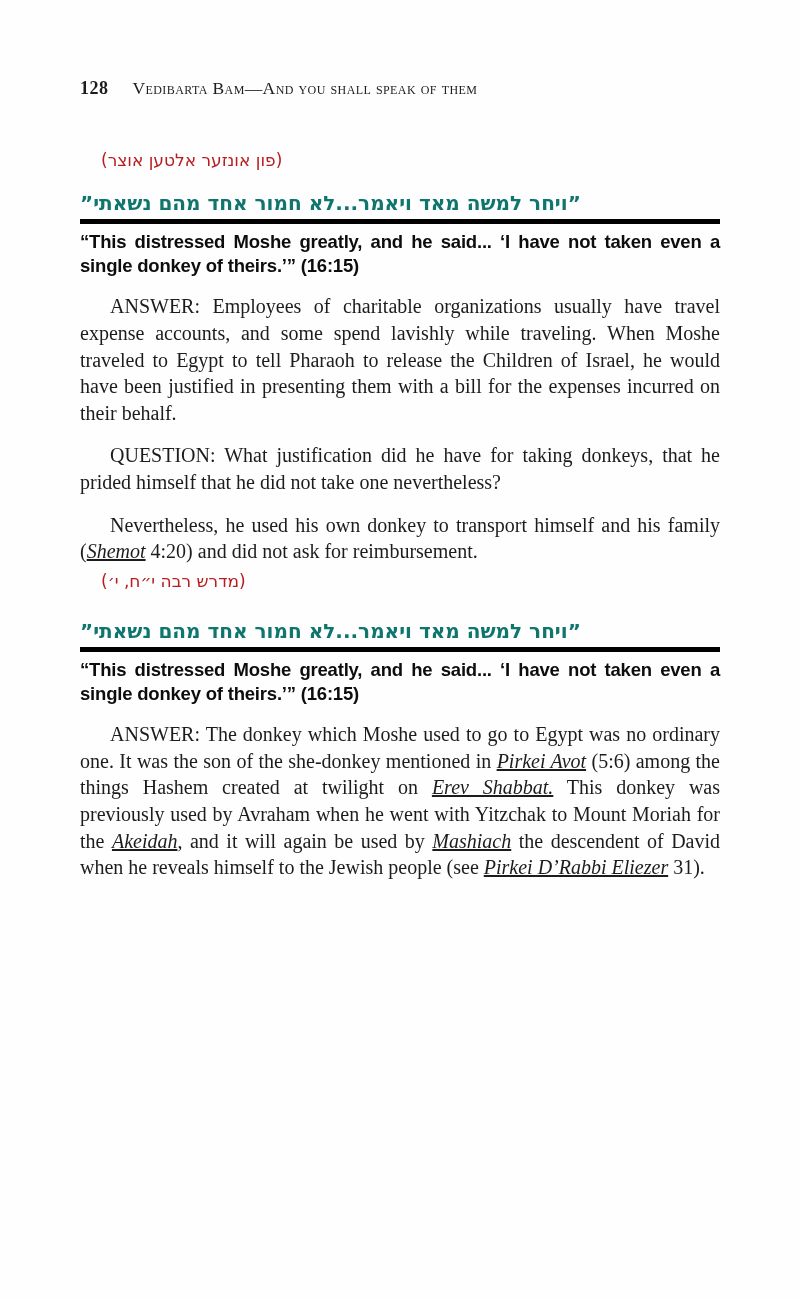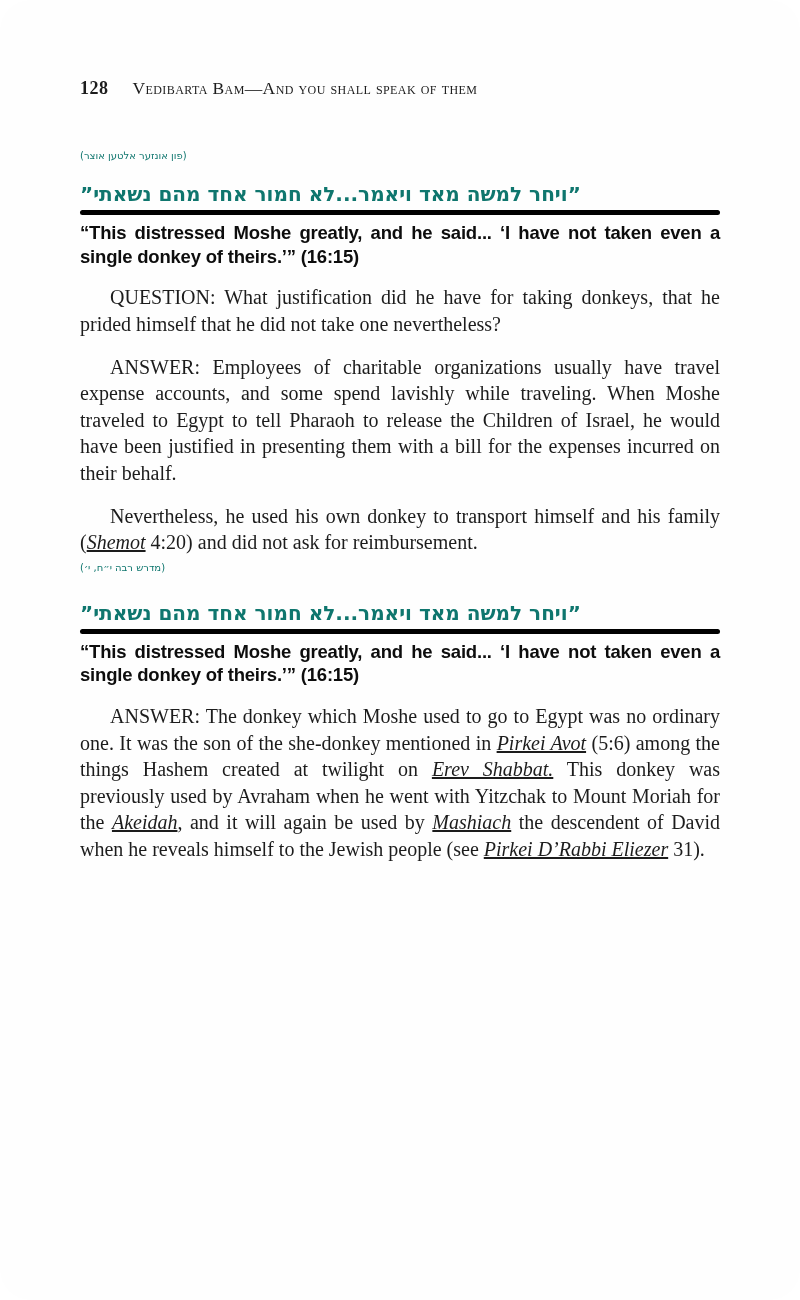--- a/index.html
+++ b/index.html
@@ -1,15 +1,15 @@
 <!DOCTYPE html>
 <html><head>
 <meta charset="utf-8">
 <style>
-  * { margin: 0; padding: 0; box-sizing: border-box; border-radius: 30px; }
+  * { margin: 0; padding: 0; box-sizing: border-box; }
   html, body { background: #ffffff; }
   .page {
     position: relative;
     width: 800px;
     height: 1300px;
     margin: 0 auto;
     background: #fefefe;
     color: #1c1c1c;
     padding: 78px 80px 0 80px;
     font-family: "Liberation Serif", "DejaVu Serif", serif;
@@ -36,26 +36,27 @@
     font-size: 20px;
     line-height: 1.33;
     text-align: justify;
     margin-top: 16px;
   }
   .body-paragraph.no-indent { text-indent: 0; margin-top: 0; }
   .body-paragraph.indent { text-indent: 30px; }
   .body-paragraph .italic-term { font-style: italic; text-decoration: underline; }
   .citation {
     font-family: "DejaVu Sans", sans-serif;
-    font-size: 10px;
+    font-size: 17px;
     line-height: 1.3;
     direction: rtl;
     text-align: left; 
     margin-top: 5px;
-    color: #0f766e;
+    color: #b91c1c;
+    margin-left: 21px;
   }
   .hebrew-headline {
     font-family: "DejaVu Sans", sans-serif;
     font-weight: 700;
     font-size: 20px;
     line-height: 1.2;
     direction: rtl;
     text-align: left; 
     color: #0f766e;
   }
@@ -88,23 +89,23 @@
     <span class="book-title">Vedibarta Bam—And you shall speak of them</span>
   </header>
 
   <p class="citation">(פון אונזער אלטען אוצר)</p>
 
   <section>
     <h2 class="hebrew-headline headline-1">”ויחר למשה מאד ויאמר...לא חמור אחד מהם נשאתי”</h2>
     <div class="section-rule"></div>
     <h3 class="translation-header">“This distressed Moshe greatly, and he said... ‘I have not taken even a single donkey of theirs.’” (16:15)</h3>
 
+    <p class="body-paragraph indent">ANSWER: Employees of charitable organizations usually have travel expense accounts, and some spend lavishly while traveling. When Moshe traveled to Egypt to tell Pharaoh to release the Children of Israel, he would have been justified in presenting them with a bill for the expenses incurred on their behalf.</p>
+
     <p class="body-paragraph indent">QUESTION: What justification did he have for taking donkeys, that he prided himself that he did not take one nevertheless?</p>
-
-    <p class="body-paragraph indent">ANSWER: Employees of charitable organizations usually have travel expense accounts, and some spend lavishly while traveling. When Moshe traveled to Egypt to tell Pharaoh to release the Children of Israel, he would have been justified in presenting them with a bill for the expenses incurred on their behalf.</p>
 
     <p class="body-paragraph indent"><span>Nevertheless, he used his own donkey to transport himself and his family (</span><span class="italic-term">Shemot</span><span> 4:20) and did not ask for reimbursement.</span></p>
 
     <p class="citation">(מדרש רבה י״ח, י׳)</p>
   </section>
 
   <section>
     <h2 class="hebrew-headline headline-2">”ויחר למשה מאד ויאמר...לא חמור אחד מהם נשאתי”</h2>
     <div class="section-rule"></div>
     <h3 class="translation-header">“This distressed Moshe greatly, and he said... ‘I have not taken even a single donkey of theirs.’” (16:15)</h3>

